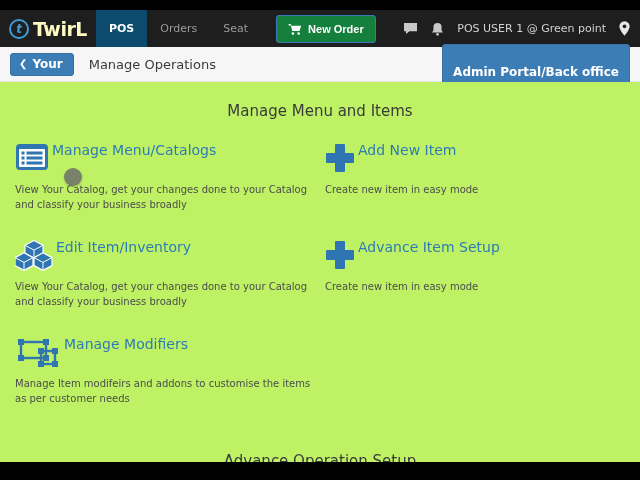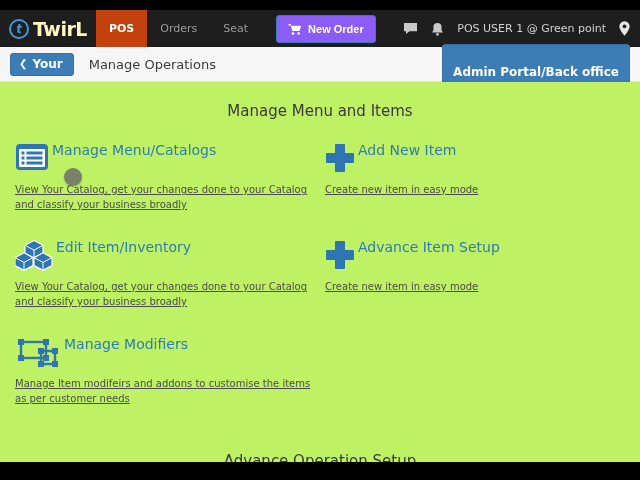--- a/index.html
+++ b/index.html
@@ -8,22 +8,22 @@
 
   
   .navbar{position:absolute;top:10px;left:0;right:0;height:37px;background:#1e1e1e;
           display:flex;align-items:stretch;}
   .brand{display:flex;align-items:center;gap:4px;padding:0 9px;cursor:pointer;}
   .brand-circle{width:16px;height:16px;border:2px solid #3e9bd8;border-radius:50%;
                 color:#3e9bd8;font-size:12px;font-weight:bold;display:flex;
                 align-items:center;justify-content:center;font-style:italic;}
   .brand-text{color:#fef9c3;font-size:19px;font-weight:bold;letter-spacing:-.5px;}
   .tab{display:flex;align-items:center;padding:0 13px;color:#9a9a9a;font-size:11px;cursor:pointer;}
-  .tab.active{background:#c2410c;color:#fff;font-weight:bold;}
-  .new-order{margin:5px 8px 4px 15px;background:#8b5cf6;border:1px solid #3a7ab8;border-radius:3px;
+  .tab.active{background:#0c4a6e;color:#fff;font-weight:bold;}
+  .new-order{margin:5px 8px 4px 15px;background:#15803d;border:1px solid #3a7ab8;border-radius:3px;
              color:#fff;font-size:11px;font-weight:bold;display:flex;align-items:center;
              gap:6px;padding:0 11px;cursor:pointer;}
   .nav-right{margin-left:auto;display:flex;align-items:center;gap:13px;padding-right:10px;}
   .nav-user{color:#d2d2d2;font-size:11px;white-space:nowrap;}
   .nav-ico{display:flex;align-items:center;cursor:pointer;}
 
   
   .subheader{position:absolute;top:47px;left:0;right:0;height:35px;background:#f6f6f6;
              border-bottom:1px solid #e3e3e3;display:flex;align-items:center;
              padding:0 10px;box-sizing:border-box;}
@@ -37,21 +37,21 @@
   
   .content{position:absolute;top:82px;left:0;right:0;bottom:18px;background:#bef264;overflow:hidden;}
   .section-heading{text-align:center;font-size:15px;color:#3a3a3a;font-weight:normal;
                    margin:20px 0 0;}
   .grid{padding:0 15px;margin-top:23px;}
   .row{display:flex;margin-bottom:28px;}
   .cell{width:310px;box-sizing:border-box;}
   .cell.right{flex:1;}
   .item-head{display:flex;align-items:flex-start;gap:3px;height:34px;cursor:pointer;}
   .item-title{color:#2e7cb5;font-size:14px;line-height:1.1;padding-bottom:1px;white-space:nowrap;}
-  .item-desc{font-size:10px;color:#4c4c4c;margin-top:5px;line-height:1.5;max-width:300px;text-decoration:underline;}
+  .item-desc{font-size:10px;color:#4c4c4c;margin-top:5px;line-height:1.5;max-width:300px;}
   .heading-bottom{margin-top:46px;}
 
   
   .cursor{position:absolute;left:64px;top:168px;width:18px;height:18px;border-radius:50%;
           background:rgba(105,105,105,.82);box-shadow:0 1px 2px rgba(0,0,0,.25);z-index:9;}
 </style>
 </head>
 <body>
 
 <div class="stage">

